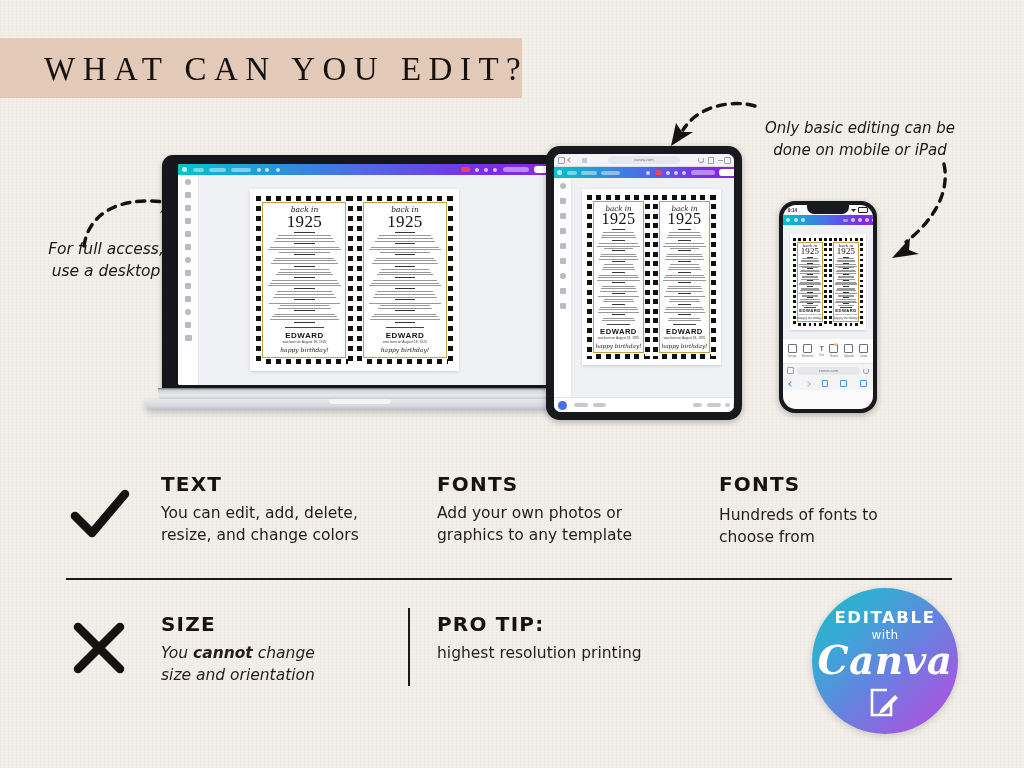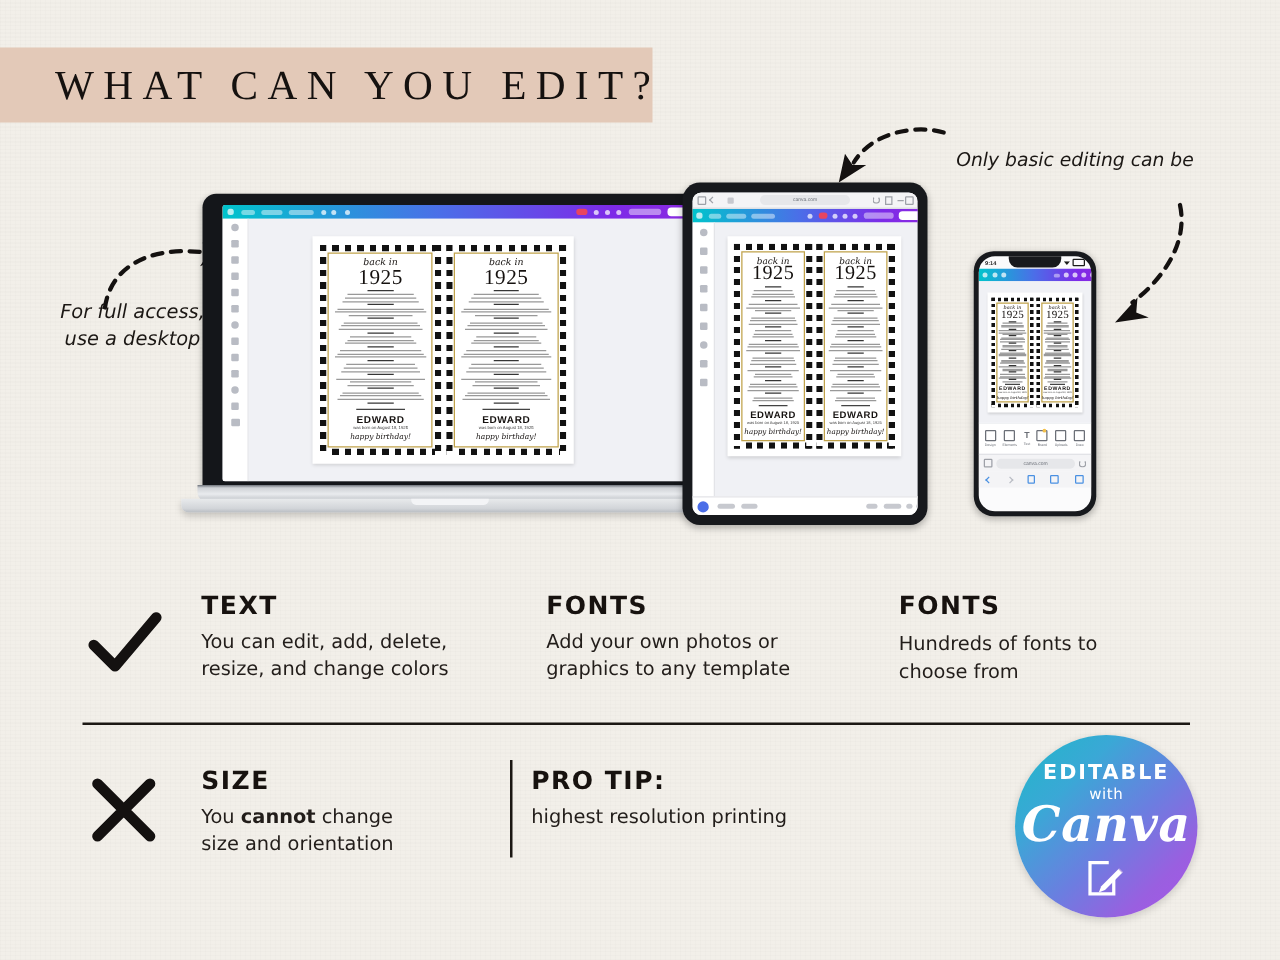--- a/index.html
+++ b/index.html
@@ -191,20 +191,21 @@
 <div id="title-banner"></div>
 <div id="page-title">WHAT CAN YOU EDIT?</div>
 
 <div id="anno-left" class="anno">
   <div>For full access,</div>
   <div>use a desktop</div>
 </div>
 
 <div id="anno-right" class="anno">
   <div>Only basic editing can be</div>
+  <div>done on mobile or iPad</div>
 </div>
 
 <svg class="arrow-svg" style="left:78px;top:186px;" width="110" height="66" viewBox="0 0 110 66">
   <path d="M6,60 C10,30 38,10 86,16" fill="none" stroke="#141110" stroke-width="3.4" stroke-dasharray="8,7" stroke-linecap="round"></path>
   <path d="M104,18 L84,8 L88,18 L82,27 Z" fill="#141110"></path>
 </svg>
 
 <svg class="arrow-svg" style="left:663px;top:98px;" width="100" height="56" viewBox="0 0 100 56">
   <path d="M92,8 C72,2 36,6 20,32" fill="none" stroke="#141110" stroke-width="3.4" stroke-dasharray="8,7" stroke-linecap="round"></path>
   <path d="M8,48 L13,25 L19,34 L30,34 Z" fill="#141110"></path>
@@ -722,27 +723,27 @@
     <div>choose from</div>
   </div>
 </div>
 
 <svg class="mark-svg" style="left:71px;top:620px;" width="56" height="56" viewBox="0 0 56 56">
   <path d="M7,7 L49,49 M49,7 L7,49" fill="none" stroke="#141110" stroke-width="8.5" stroke-linecap="round"></path>
 </svg>
 
 <div style="position:absolute;left:161px;top:612px;width:240px;">
   <div class="feat-title">SIZE</div>
-  <div class="feat-body" style="margin-top:6px;">
+  <div class="feat-body" style="margin-top:6px;font-style:italic;">
     <div><span>You </span><b>cannot</b><span> change</span></div>
     <div>size and orientation</div>
   </div>
 </div>
 
-<div style="position:absolute;left:425px;top:612px;width:300px;">
+<div style="position:absolute;left:437px;top:612px;width:300px;">
   <div class="feat-title">PRO TIP:</div>
   <div class="feat-body" style="margin-top:6px;">
     <div>highest resolution printing</div>
   </div>
 </div>
 
 <div id="canva-badge">
   <div id="badge-editable">EDITABLE</div>
   <div id="badge-with">with</div>
   <div id="badge-canva">Canva</div>

